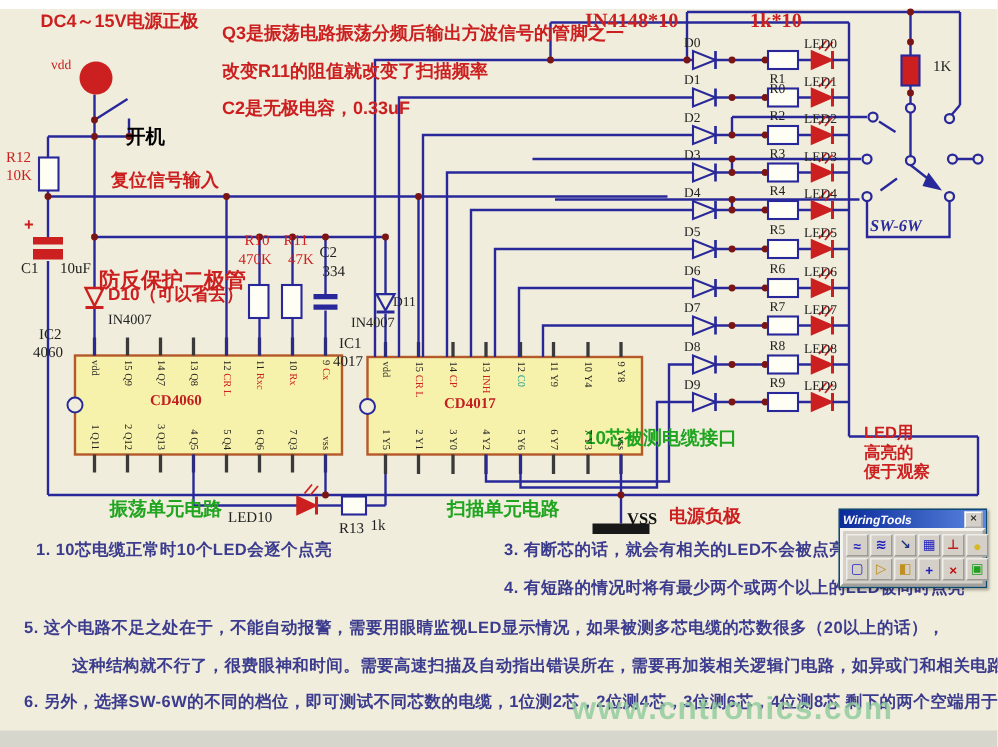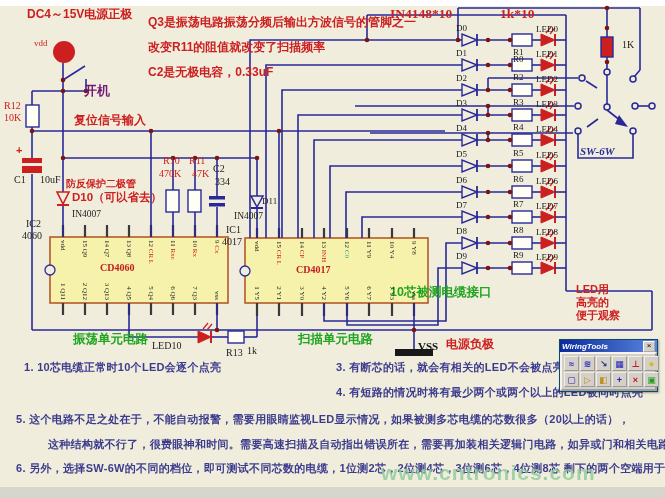--- a/index.html
+++ b/index.html
@@ -314,28 +314,28 @@
         <polyline points="546,261 551,255" fill="none" stroke="#cc2020" stroke-width="1.2"></polyline>
         <polyline points="550,262 555,256" fill="none" stroke="#cc2020" stroke-width="1.2"></polyline>
         <polyline points="555,268 566,268" fill="none" stroke="#28289a" stroke-width="1.6"></polyline>
         <circle cx="488" cy="268" r="2.3" fill="#7a1515"></circle>
         <circle cx="510" cy="268" r="2.3" fill="#7a1515"></circle>
       </g>
   </svg>
 
   <div class="lbl red" style="left:27px;top:8px;">DC4～15V电源正极</div>
   <div class="lbl redsm" style="left:34px;top:38px;font-size:9px;">vdd</div>
-  <div class="lbl" style="left:84px;top:84px;color:#701a75;font-weight:bold;font-size:13px;">开机</div>
+  <div class="lbl" style="left:84px;top:84px;color:#000000;font-weight:bold;font-size:13px;">开机</div>
   <div class="lbl red" style="left:74px;top:114px;">复位信号输入</div>
   <div class="lbl redsm" style="left:4px;top:100px;">R12</div>
   <div class="lbl redsm" style="left:4px;top:112px;">10K</div>
   <div class="lbl red" style="left:16px;top:144px;font-size:11px;">+</div>
   <div class="lbl blk" style="left:14px;top:174px;">C1</div>
   <div class="lbl blk" style="left:40px;top:174px;">10uF</div>
-  <div class="lbl red" style="left:66px;top:178px;font-size:10px;">防反保护二极管</div>
+  <div class="lbl red" style="left:66px;top:178px;font-size:14px;">防反保护二极管</div>
   <div class="lbl red" style="left:72px;top:191px;font-size:11.5px;">D10（可以省去）</div>
   <div class="lbl blk" style="left:72px;top:209px;font-size:9.5px;">IN4007</div>
   <div class="lbl blk" style="left:26px;top:218px;">IC2</div>
   <div class="lbl blk" style="left:22px;top:230px;">4060</div>
   <div class="lbl redsm" style="left:163px;top:155px;">R10</div>
   <div class="lbl redsm" style="left:159px;top:168px;">470K</div>
   <div class="lbl redsm" style="left:189px;top:155px;">R11</div>
   <div class="lbl redsm" style="left:192px;top:168px;">47K</div>
   <div class="lbl blk" style="left:213px;top:163px;">C2</div>
   <div class="lbl blk" style="left:215px;top:176px;">334</div>

